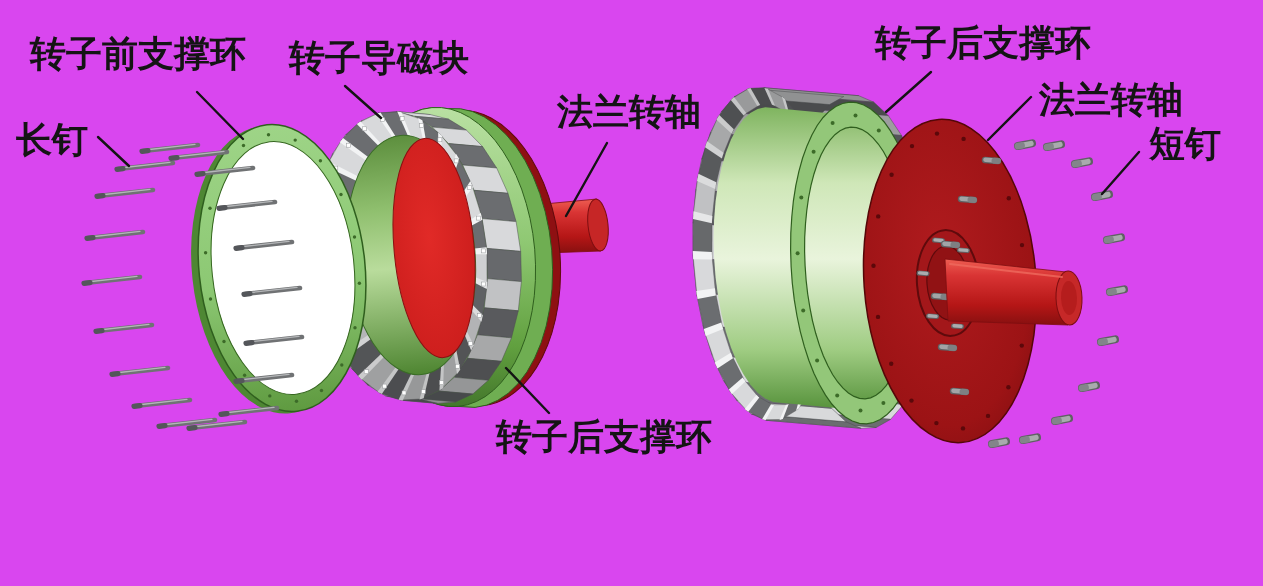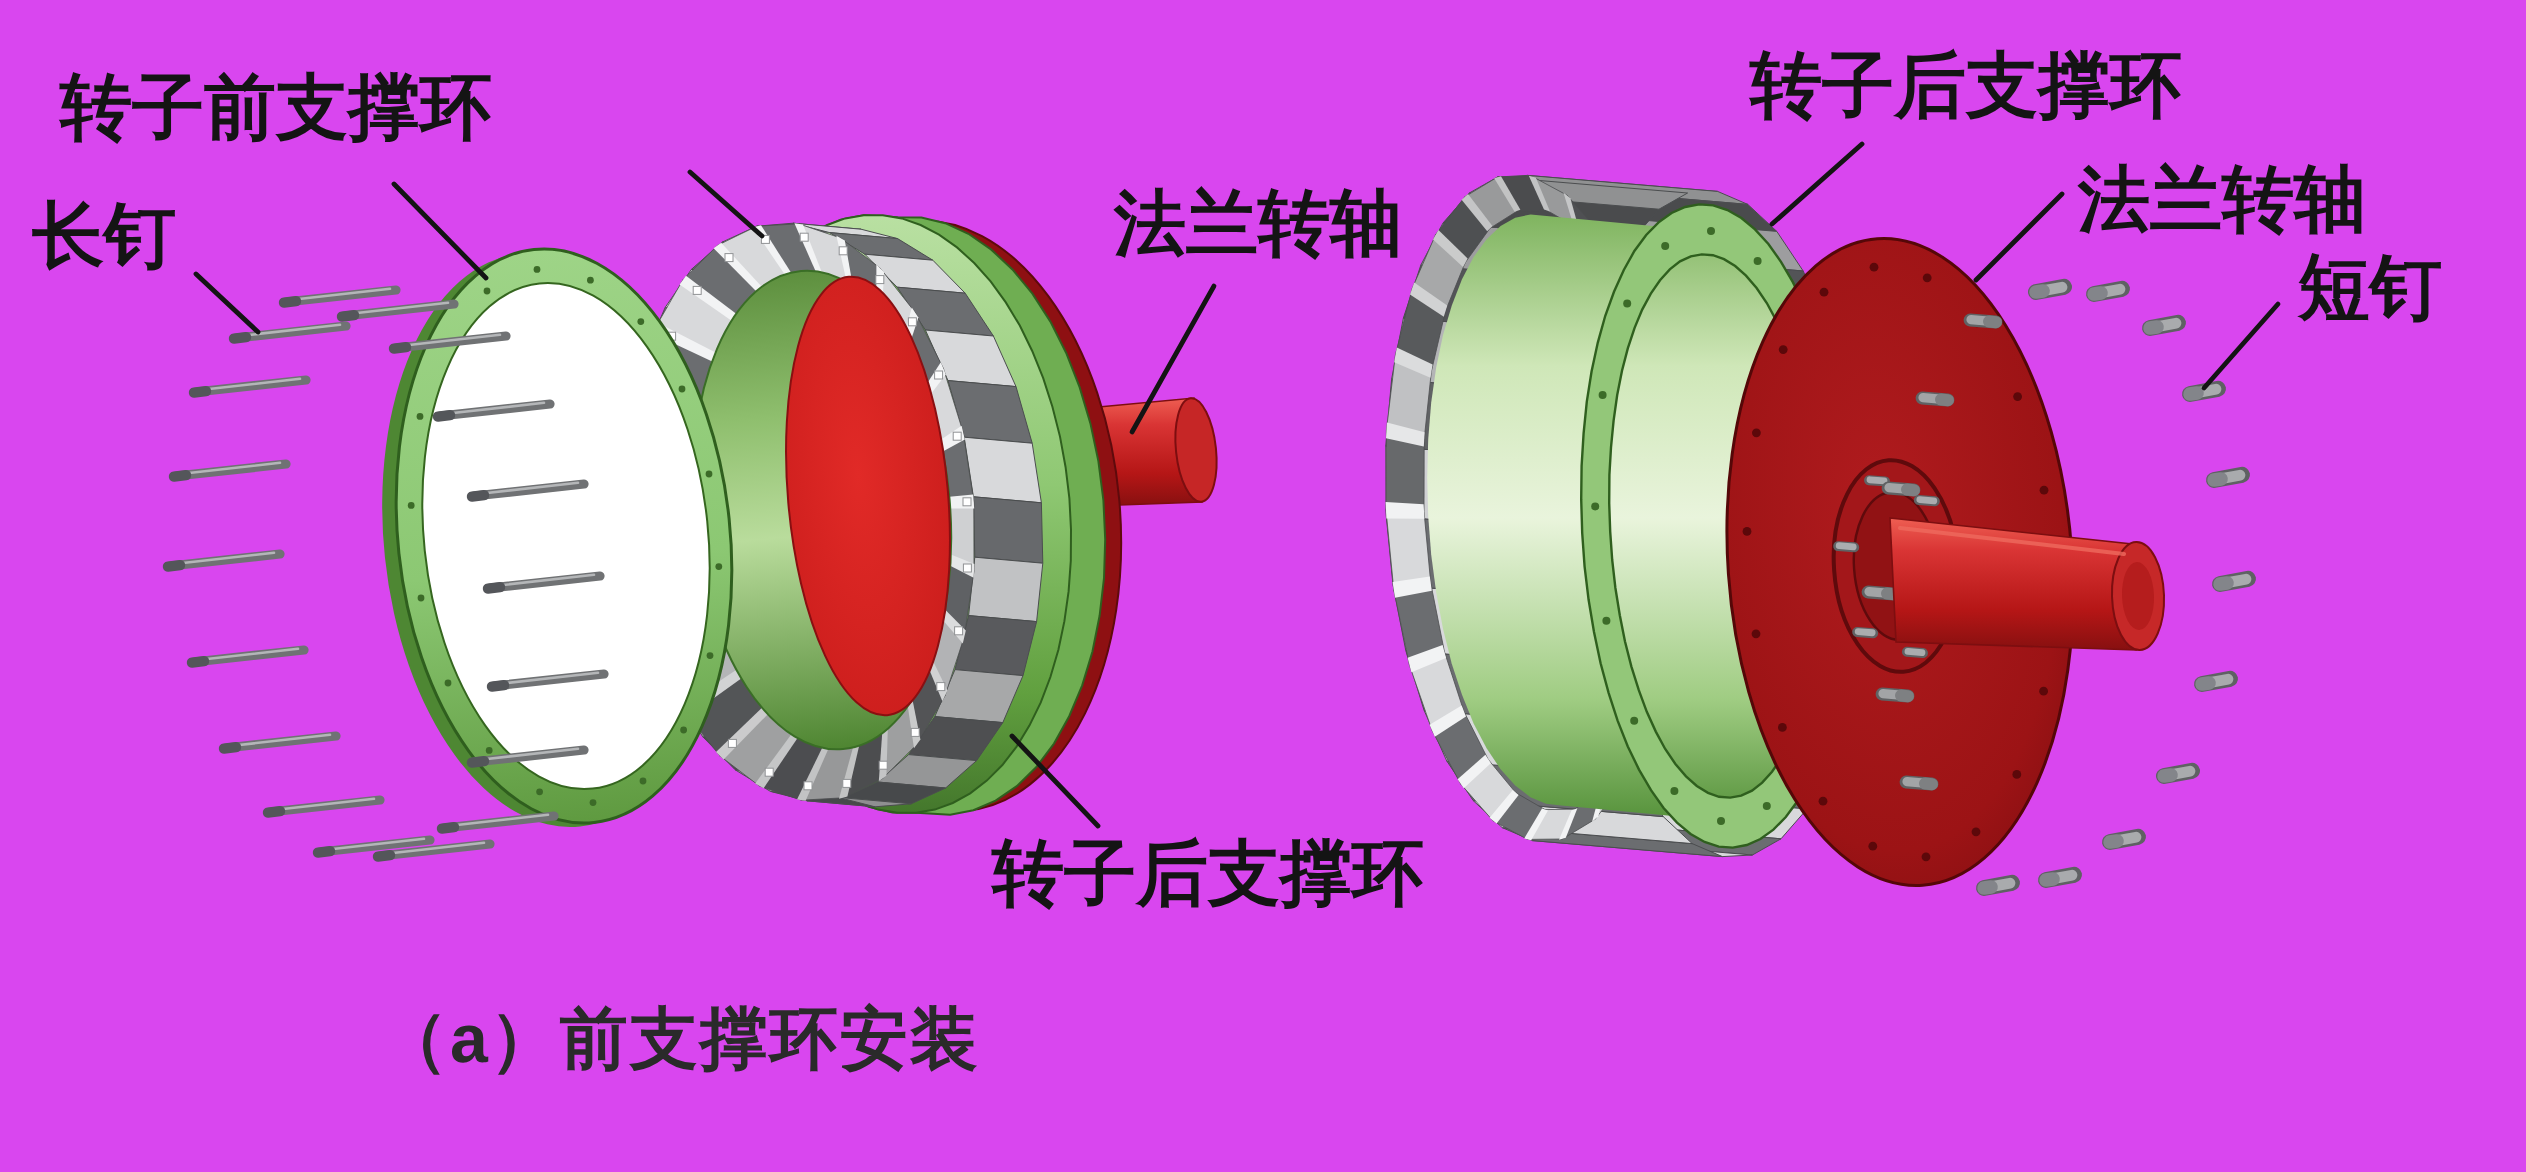--- a/index.html
+++ b/index.html
@@ -464,21 +464,21 @@
       <line x1="345" y1="86" x2="381" y2="118"></line>
       <line x1="607" y1="143" x2="566" y2="216"></line>
       <line x1="549" y1="413" x2="506" y2="368"></line>
       <line x1="931" y1="72" x2="886" y2="112"></line>
       <line x1="1031" y1="97" x2="988" y2="140"></line>
       <line x1="1139" y1="152" x2="1102" y2="194"></line>
     </g>
   </svg>
 
   <div class="lbl" style="left:30px;top:36px">转子前支撑环</div>
-  <div class="lbl" style="left:16px;top:100px">长钉</div>
+  <div class="lbl" style="left:16px;top:122px">长钉</div>
+  <div class="lbl" style="left:289px;top:40px">转子导磁块</div>
   <div class="lbl" style="left:557px;top:94px">法兰转轴</div>
   <div class="lbl" style="left:496px;top:419px">转子后支撑环</div>
   <div class="lbl" style="left:875px;top:25px">转子后支撑环</div>
   <div class="lbl" style="left:1039px;top:82px">法兰转轴</div>
   <div class="lbl" style="left:1149px;top:126px">短钉</div>
 
-  <div class="cap" style="left:190px;top:503px">（a）前支撑环安装</div>
 </div>
 
 </body></html>

